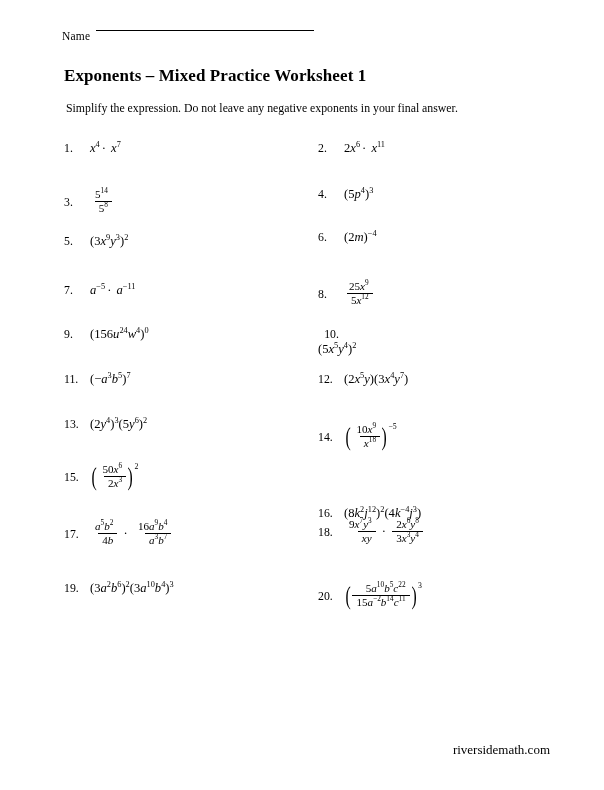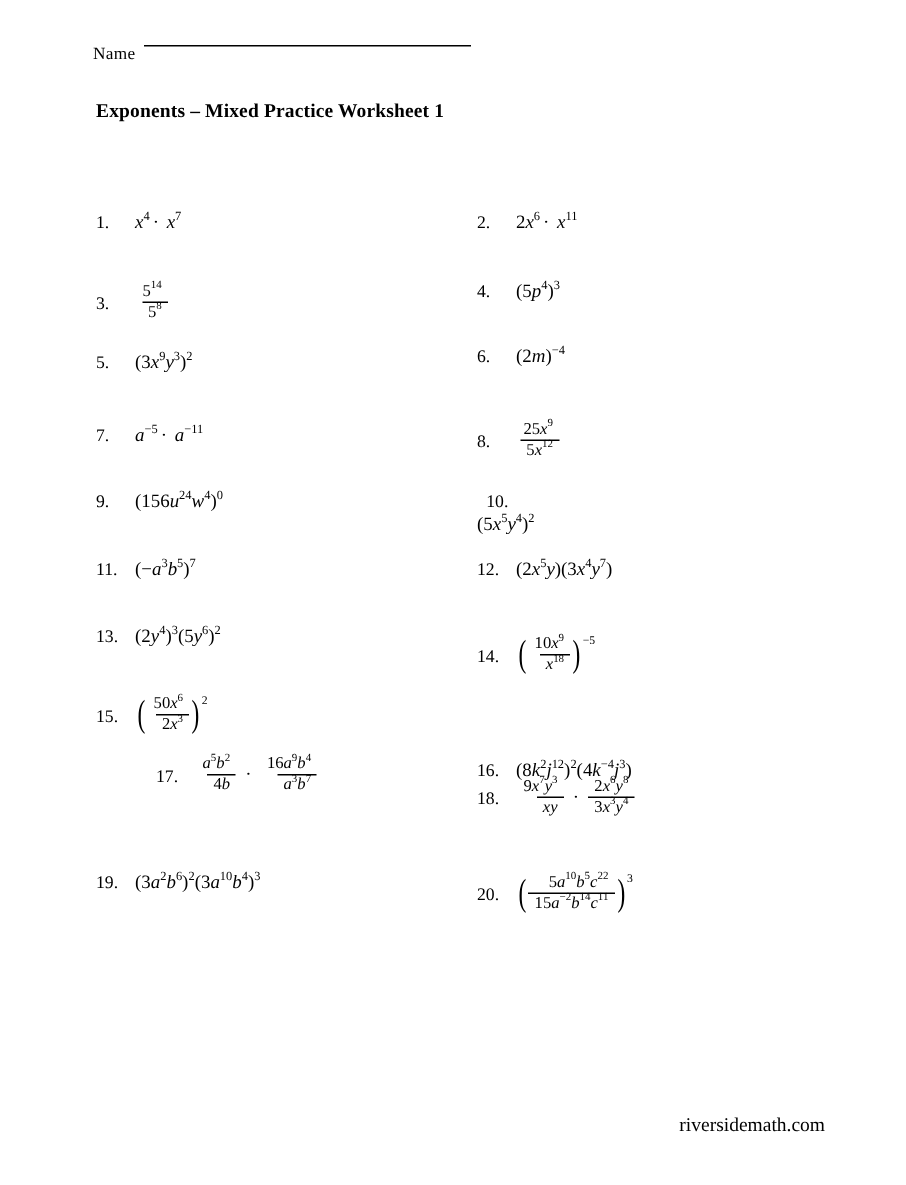--- a/index.html
+++ b/index.html
@@ -41,21 +41,21 @@
     height: 1px;
     position: relative;
     top: -1px;
   }
 
   
   .title {
     position: absolute;
     left: 64px;
     top: 66px;
-    font-size: 13px;
+    font-size: 17px;
     font-weight: bold;
     font-family: "Liberation Serif", serif;
     letter-spacing: 0.1px;
   }
 
   
   .instruction {
     position: absolute;
     left: 66px;
     top: 101px;
@@ -165,20 +165,21 @@
 
 <div class="page">
 
   <div class="name-row">
     <span class="name-label">Name</span>
     <span class="name-line"></span>
   </div>
 
   <div class="title">Exponents – Mixed Practice Worksheet 1</div>
 
+  <div class="instruction">Simplify the expression. Do not leave any negative exponents in your final answer.</div>
 
   <div class="problems">
 
     <div class="problem" style="left:64px; top:141px;">
       <span class="pnum">1.</span>
       <span class="pbody">x<sup>4</sup><span class="op">·</span> x<sup>7</sup></span>
     </div>
 
     <div class="problem" style="left:318px; top:141px;">
       <span class="pnum">2.</span>
@@ -276,21 +277,21 @@
           <span class="paren right">)</span>
         </span><span class="bigexp">2</span>
       </span>
     </div>
 
     <div class="problem" style="left:318px; top:468px;margin-top:38px;">
       <span class="pnum">16.</span>
       <span class="pbody"><span class="num">(8</span>k<sup>2</sup>j<sup>12</sup><span class="num">)</span><sup>2</sup><span class="num">(4</span>k<sup>−4</sup>j<sup>3</sup><span class="num">)</span></span>
     </div>
 
-    <div class="problem" style="left:64px; top:504px;margin-left:40px;">
+    <div class="problem" style="left:64px; top:521px;">
       <span class="pnum">17.</span>
       <span class="pbody">
         <span class="frac">
             <span class="fnum">a<sup>5</sup>b<sup>2</sup></span>
             <span class="fden"><span class="num">4</span>b</span>
           </span>
         <span class="op">·</span>
         <span class="frac">
             <span class="fnum"><span class="num">16</span>a<sup>9</sup>b<sup>4</sup></span>
             <span class="fden">a<sup>3</sup>b<sup>7</sup></span>

